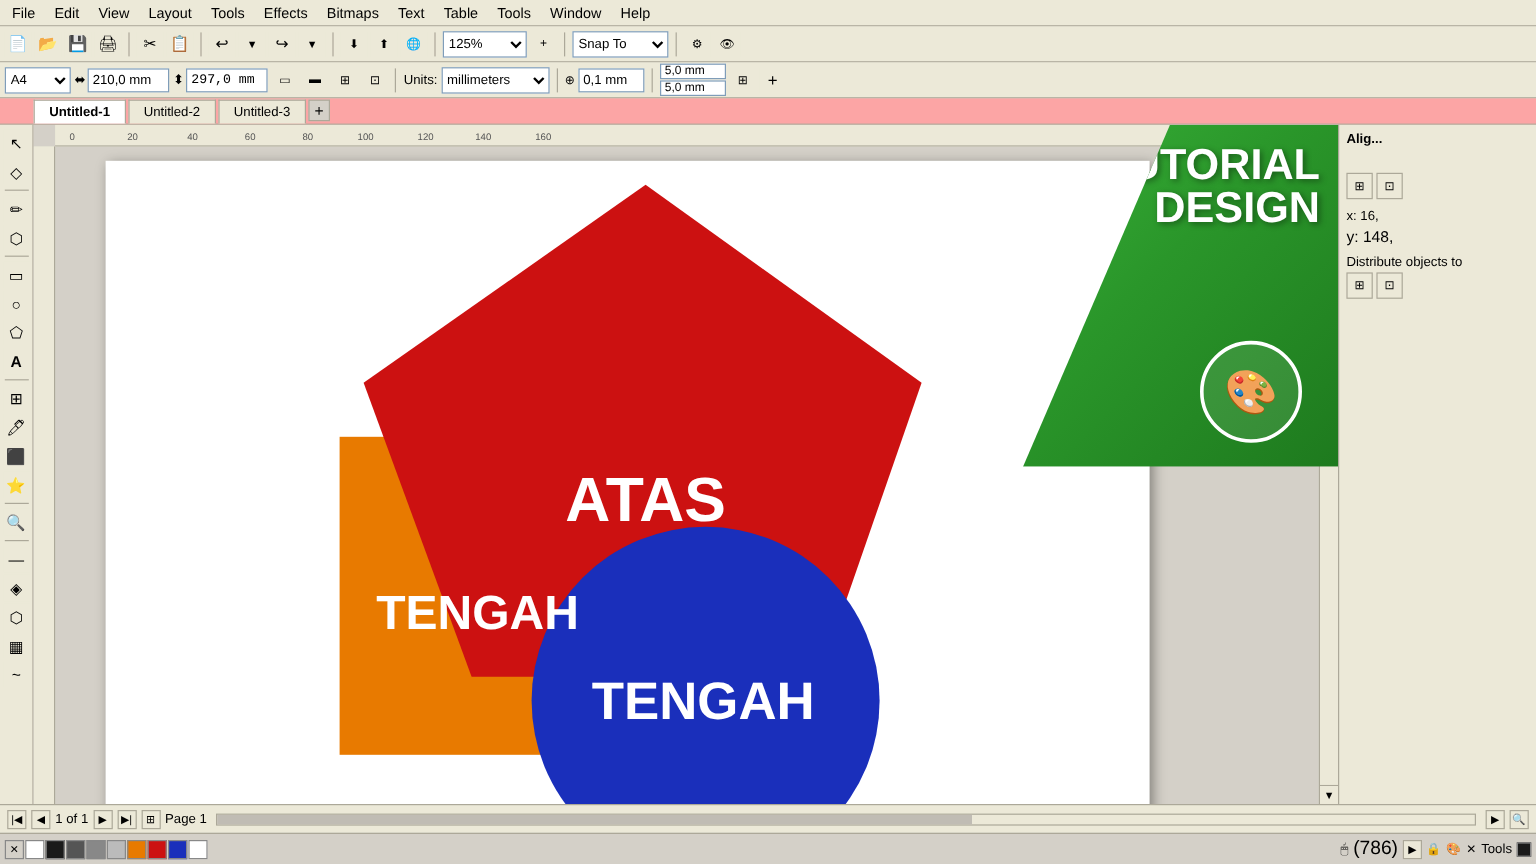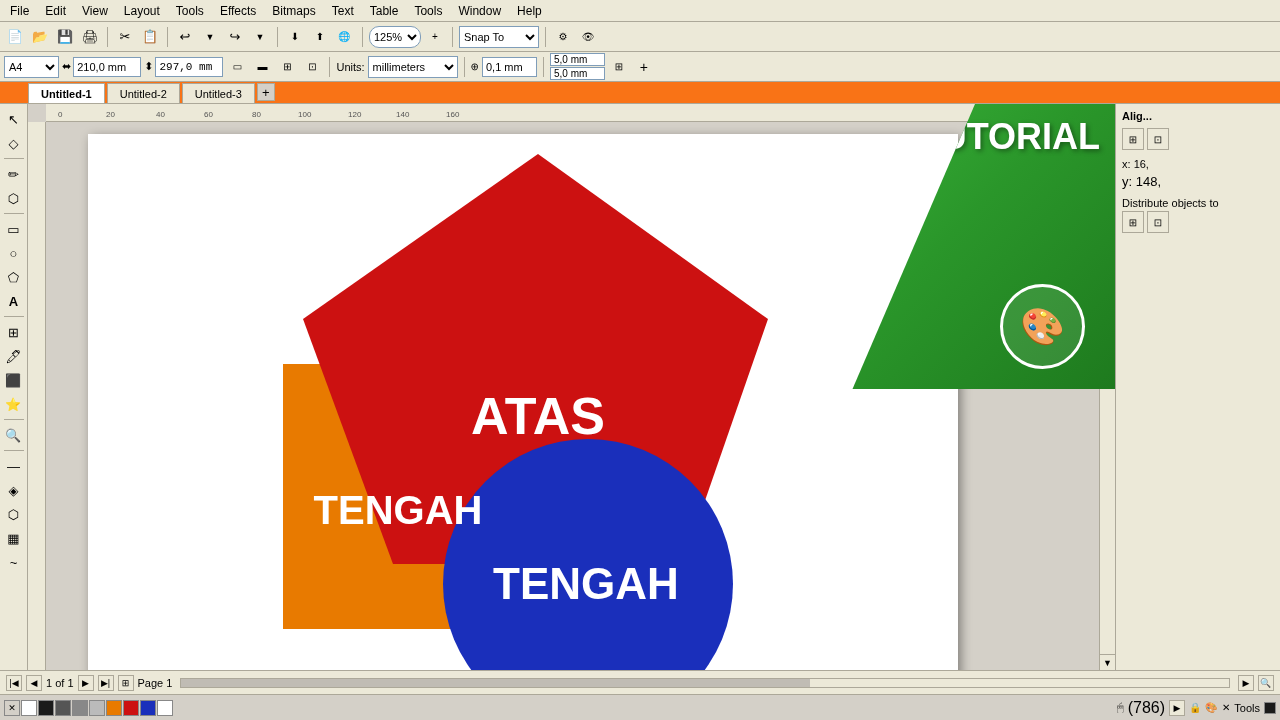--- a/index.html
+++ b/index.html
@@ -66,21 +66,21 @@
     .toolbar-select {
       height: 22px;
       border: 1px solid #7f9db9;
       background: white;
       font-size: 11px;
       cursor: pointer;
     }
 
     
     #tabs-bar {
-      background: #f97316;
+      background: #fca5a5;
       height: 22px;
       display: flex;
       align-items: flex-end;
       padding-left: 28px;
       border-bottom: 1px solid #aca899;
     }
     .tab {
       height: 20px;
       padding: 0 12px;
       background: #ece9d8;
@@ -235,21 +235,21 @@
   <div class="toolbar-separator"></div>
   <button class="toolbar-btn">↩</button>
   <button class="toolbar-btn" style="font-size:9px;">▼</button>
   <button class="toolbar-btn">↪</button>
   <button class="toolbar-btn" style="font-size:9px;">▼</button>
   <div class="toolbar-separator"></div>
   <button class="toolbar-btn" style="font-size:10px;">⬇</button>
   <button class="toolbar-btn" style="font-size:10px;">⬆</button>
   <button class="toolbar-btn" style="font-size:10px;">🌐</button>
   <div class="toolbar-separator"></div>
-  <select class="toolbar-select" style="width:52px;border-radius:10px;">
+  <select class="toolbar-select" style="width:70px;">
     <option>125%</option>
     <option>100%</option>
     <option>75%</option>
     <option>50%</option>
     <option>200%</option>
   </select>
   <button class="toolbar-btn" style="font-size:10px;">+</button>
   <div class="toolbar-separator"></div>
   <select class="toolbar-select" style="width:80px;">
     <option>Snap To</option>
@@ -370,40 +370,41 @@
 
       <text x="310" y="390" text-anchor="middle" font-family="Arial" font-weight="900" font-size="40" fill="white">TENGAH</text>
 
       <text x="498" y="465" text-anchor="middle" font-family="Arial" font-weight="900" font-size="44" fill="white">TENGAH</text>
     </svg>
 
     <div style="position:absolute;top:0;right:0;width:350px;height:285px;overflow:hidden;z-index:20;">
       <div style="position:absolute;top:0;right:0;width:350px;height:285px;background:linear-gradient(135deg,#3cb83c,#2a962a,#1e7a1e);clip-path:polygon(100% 0,100% 100%,25% 100%,60% 0);display:flex;align-items:flex-start;justify-content:flex-end;padding:15px 15px 0 0;">
         <div style="text-align:right;color:white;font-weight:900;text-shadow:2px 2px 5px rgba(0,0,0,0.4);line-height:1.0;">
           <div style="font-size:36px;">TUTORIAL</div>
+          <div style="font-size:36px;">DESIGN</div>
         </div>
       </div>
 
       <div style="position:absolute;bottom:20px;right:30px;width:85px;height:85px;border:3px solid white;border-radius:50%;display:flex;align-items:center;justify-content:center;background:rgba(255,255,255,0.1);">
         <span style="font-size:36px;color:white;">🎨</span>
       </div>
     </div>
 
     <div style="position:absolute;top:18px;right:0;width:16px;bottom:0;background:#ece9d8;border-left:1px solid #aca899;display:flex;flex-direction:column;">
       <div style="height:16px;background:#ece9d8;border-bottom:1px solid #aca899;display:flex;align-items:center;justify-content:center;cursor:pointer;font-size:9px;">▲</div>
       <div style="flex:1;background:#ece9d8;position:relative;">
         <div style="position:absolute;top:10px;left:2px;right:2px;height:80px;background:#c0bcb4;border:1px solid #888;border-radius:2px;"></div>
       </div>
       <div style="height:16px;background:#ece9d8;border-top:1px solid #aca899;display:flex;align-items:center;justify-content:center;cursor:pointer;font-size:9px;">▼</div>
     </div>
 
   </div>
 
   <div id="right-panel" style="width:165px;background:#ece9d8;border-left:1px solid #aca899;padding:6px;font-size:11px;">
-    <div style="font-weight:bold;margin-bottom:6px;">Alig...</div>
+    <div style="font-weight:bold;margin-bottom:22px;">Alig...</div>
     <div style="display:flex;gap:3px;margin-bottom:8px;">
       <div class="align-btn">⊞</div>
       <div class="align-btn">⊡</div>
     </div>
     <div style="margin-bottom:4px;font-size:11px;">
       <span>x:</span>
       <span>16,</span>
     </div>
     <div style="margin-bottom:8px;font-size:13px;">
       <span>y:</span>

